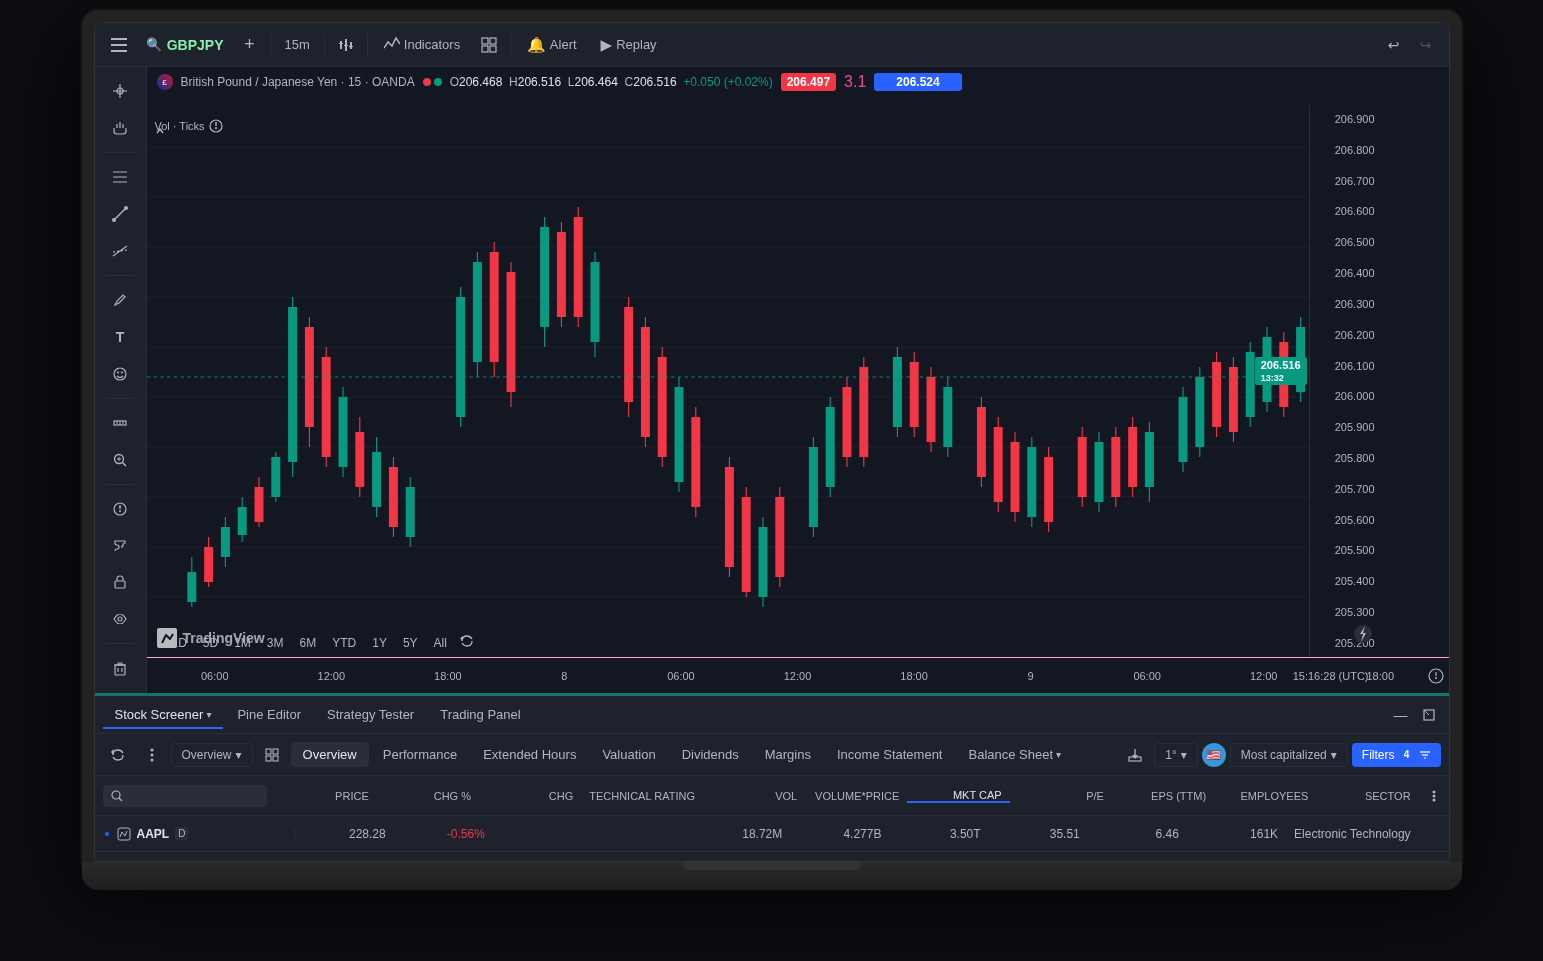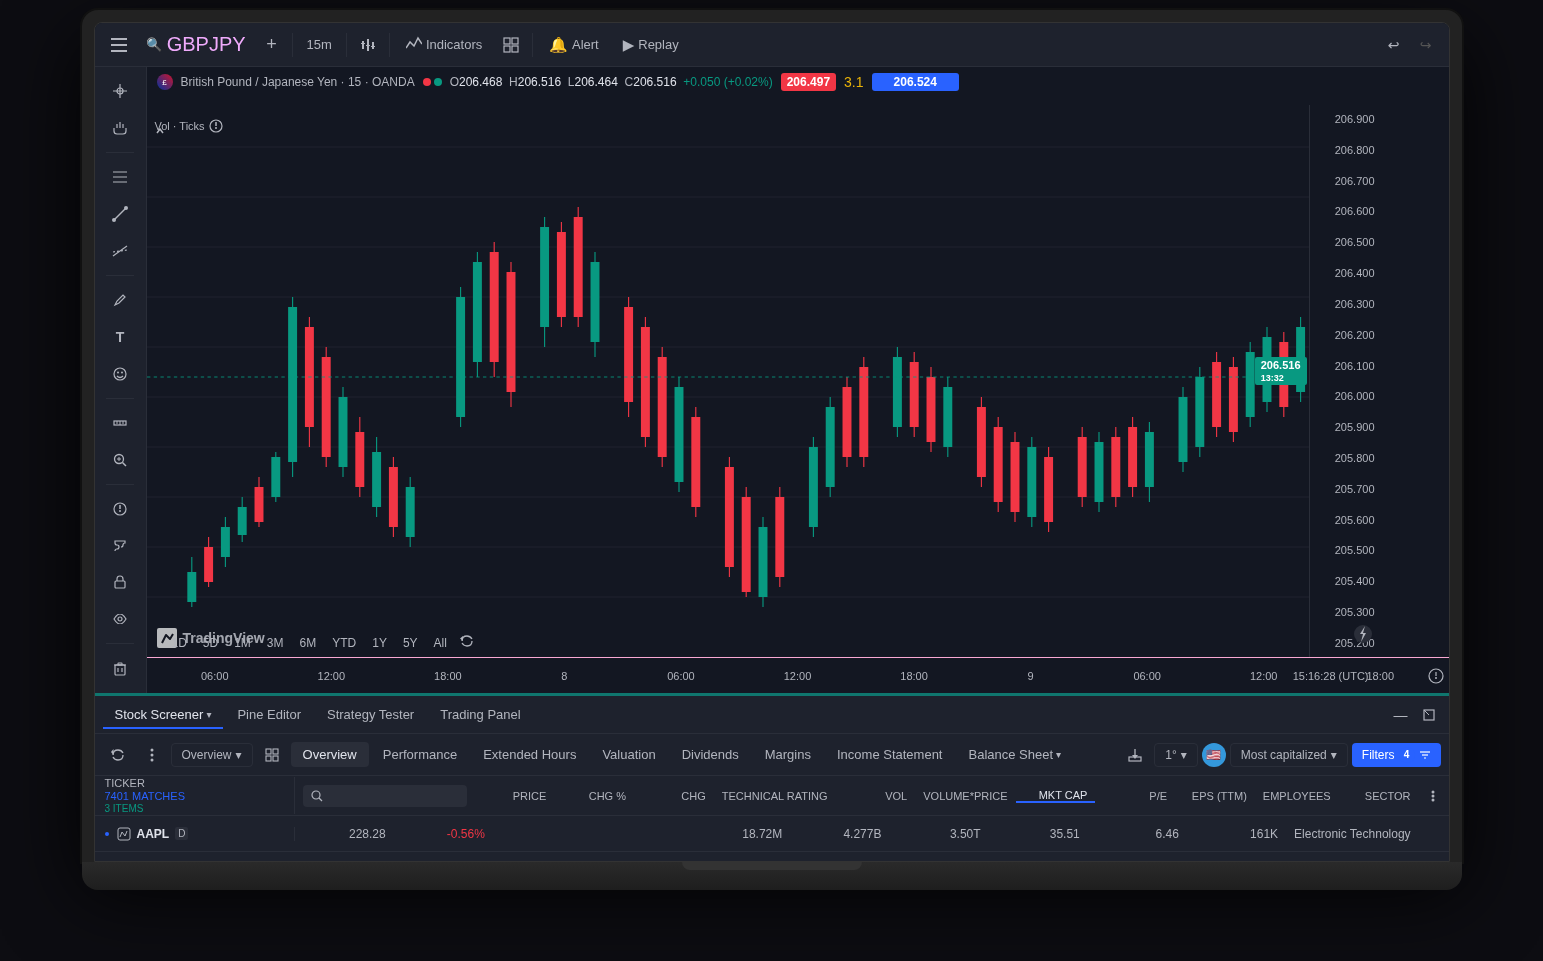--- a/index.html
+++ b/index.html
@@ -597,21 +597,21 @@
           <div class="menu-icon">
             <svg width="16" height="14" viewBox="0 0 16 14">
                 <rect y="0" width="16" height="2" fill="#b2b5be"></rect>
                 <rect y="6" width="16" height="2" fill="#b2b5be"></rect>
                 <rect y="12" width="16" height="2" fill="#b2b5be"></rect>
               </svg>
           </div>
 
           <div class="symbol-search">
             <span class="search-icon">🔍</span>
-            <span style="font-size:20px;font-weight:400;color:#f0abfc;">GBPJPY</span>
+            <span style="font-size:14px;font-weight:700;color:#86efac;">GBPJPY</span>
           </div>
 
           <div class="add-symbol">
             <span>+</span>
           </div>
 
           <div class="divider-v"></div>
 
           <div class="timeframe-btn">
             <span>15m</span>
@@ -787,21 +787,21 @@
                 <div class="dot-green"></div>
               </div>
               <span class="ohlc-values">
                 <span>O</span><span class="val">206.468</span>
                 &nbsp;<span>H</span><span class="val">206.516</span>
                 &nbsp;<span>L</span><span class="val">206.464</span>
                 &nbsp;<span>C</span><span class="val">206.516</span>
                 &nbsp;<span class="chg-positive">+0.050 (+0.02%)</span>
               </span>
               <span class="price-tag">206.497</span>
-              <span style="color:#eab308;font-size:14px;">3.1</span>
+              <span style="color:#ec4899;font-size:16px;">3.1</span>
               <span class="price-blue">206.524</span>
             </div>
 
             <div class="vol-label">
               <span>Vol · Ticks</span>
               <svg width="14" height="14" viewBox="0 0 14 14">
                   <circle cx="7" cy="7" r="6" fill="none" stroke="#b2b5be" stroke-width="1.2"></circle>
                   <line x1="7" y1="3" x2="7" y2="7" stroke="#b2b5be" stroke-width="1.5"></line>
                   <circle cx="7" cy="9" r="1" fill="#b2b5be"></circle>
                 </svg>
@@ -1155,25 +1155,20 @@
               <span class="filters-badge">4</span>
               <svg width="12" height="12" viewBox="0 0 12 12">
                   <line x1="1" y1="3" x2="11" y2="3" stroke="white" stroke-width="1.2"></line>
                   <line x1="3" y1="6" x2="9" y2="6" stroke="white" stroke-width="1.2"></line>
                   <line x1="5" y1="9" x2="7" y2="9" stroke="white" stroke-width="1.2"></line>
                 </svg>
             </div>
           </div>
 
           <div class="screener-table-header">
-            <div class="th-ticker">
-              <span style="color:#b2b5be;font-size:11px;">TICKER</span>
-              <span class="matches">7401 MATCHES</span>
-              <span class="items">3 ITEMS</span>
-            </div>
             <div class="th-search">
               <div class="search-input-wrapper">
                 <svg width="12" height="12" viewBox="0 0 12 12">
                     <circle cx="5" cy="5" r="4" fill="none" stroke="#b2b5be" stroke-width="1.2"></circle>
                     <line x1="8" y1="8" x2="11" y2="11" stroke="#b2b5be" stroke-width="1.3"></line>
                   </svg>
                 <input type="text" placeholder="" style="">
               </div>
             </div>
             <div class="col-header">PRICE</div>

